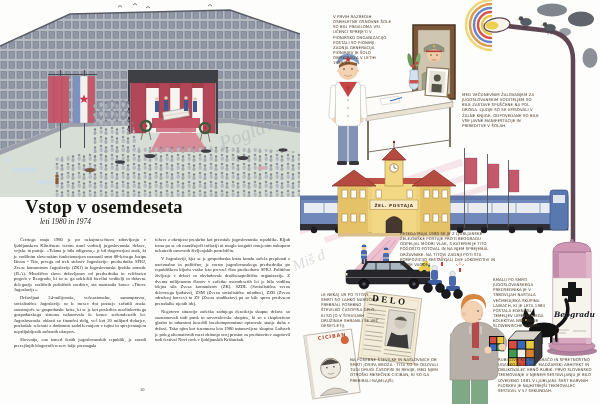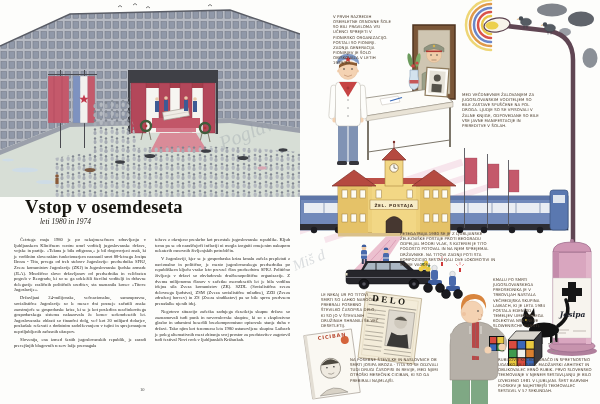--- a/index.html
+++ b/index.html
@@ -505,18 +505,18 @@
     <div class="cap cap-mourning">MED VEČDNEVNIM ŽALOVANJEM ZA JUGOSLOVANSKIM VODITELJEM SO BILE ZASTAVE SPUŠČENE NA POL DROGA. LJUDJE SO SE VPISOVALI V ŽALNE KNJIGE, ODPOVEDANE SO BILE VSE JAVNE MANIFESTACIJE IN PRIREDITVE V ŠOLAH.</div>
     <div class="cap cap-train">PETEGA MAJA 1980 SE JE Z LJUBLJANSKE ŽELEZNIŠKE POSTAJE PROTI BEOGRADU ODPELJAL MODRI VLAK, S KATERIM JE TITO POGOSTO POTOVAL IN NA NJEM SPREJEMAL DRŽAVNIKE. NA TITOVI ZADNJI POTI STA KOMPOZICIJO SESTAVLJALI DVE LOKOMOTIVI IN ŠTIRJE VAGONI.</div>
     <div class="cap cap-delo">LE NEKAJ UR PO TITOVI SMRTI SO LAHKO NAROČNIKI PREBRALI POSEBNO ŠTEVILKO ČASOPISA DELO, KI SO JO V ŠTEVILNIH DRUŽINAH SHRANILI ŠE VEČ DESETLETIJ.</div>
     <div class="cap cap-ciciban">NA POSEBNE ŠTEVILKE IN NASLOVNICE OB SMRTI JOSIPA BROZA - TITA SO SE ODZVALI TUDI DRUGI ČASOPISI IN REVIJE, MED NJIMI OTROŠKI MESEČNIK CICIBAN, KI SO GA PREBIRALI NAJMLAJŠI.</div>
     <div class="cap cap-laibach">KMALU PO SMRTI JUGOSLOVANSKEGA PREDSEDNIKA JE V TRBOVLJAH NASTALA VEČMEDIJSKA SKUPINA LAIBACH, KI JE LETA 1984 POSTALA EDEN OD TEMELJEV UMETNIŠKEGA KOLEKTIVA NSK (NEUE SLOWENISCHE KUNST).</div>
     <div class="cap cap-rubik">RUBIKOVO KOCKO, IGRAČO IN SPRETNOSTNO UGANKO, JE IZUMIL MADŽARSKI ARHITEKT IN OBLIKOVALEC ERNŐ RUBIK. PRVO SLOVENSKO TEKMOVANJE V NJENEM SESTAVLJANJU JE BILO IZVEDENO 1981 V LJUBLJANI. ŠEST BARVNIH PLOSKEV JE NAJHITREJŠI TEKMOVALEC SESTAVIL V 57 SEKUNDAH.</div>
 
     <div class="station-sign">ŽEL. POSTAJA</div>
     <div class="delo-label">DELO</div>
     <div class="ciciban-label">CICIBAN</div>
-    <div class="laibach-label">Josipa</div>
+    <div class="laibach-label">Beogradu</div>
   </div>
 
   <div class="wm wm1">Poglav</div>
   <div class="wm wm2">Miš d</div>
 </div>
 
 </body></html>

